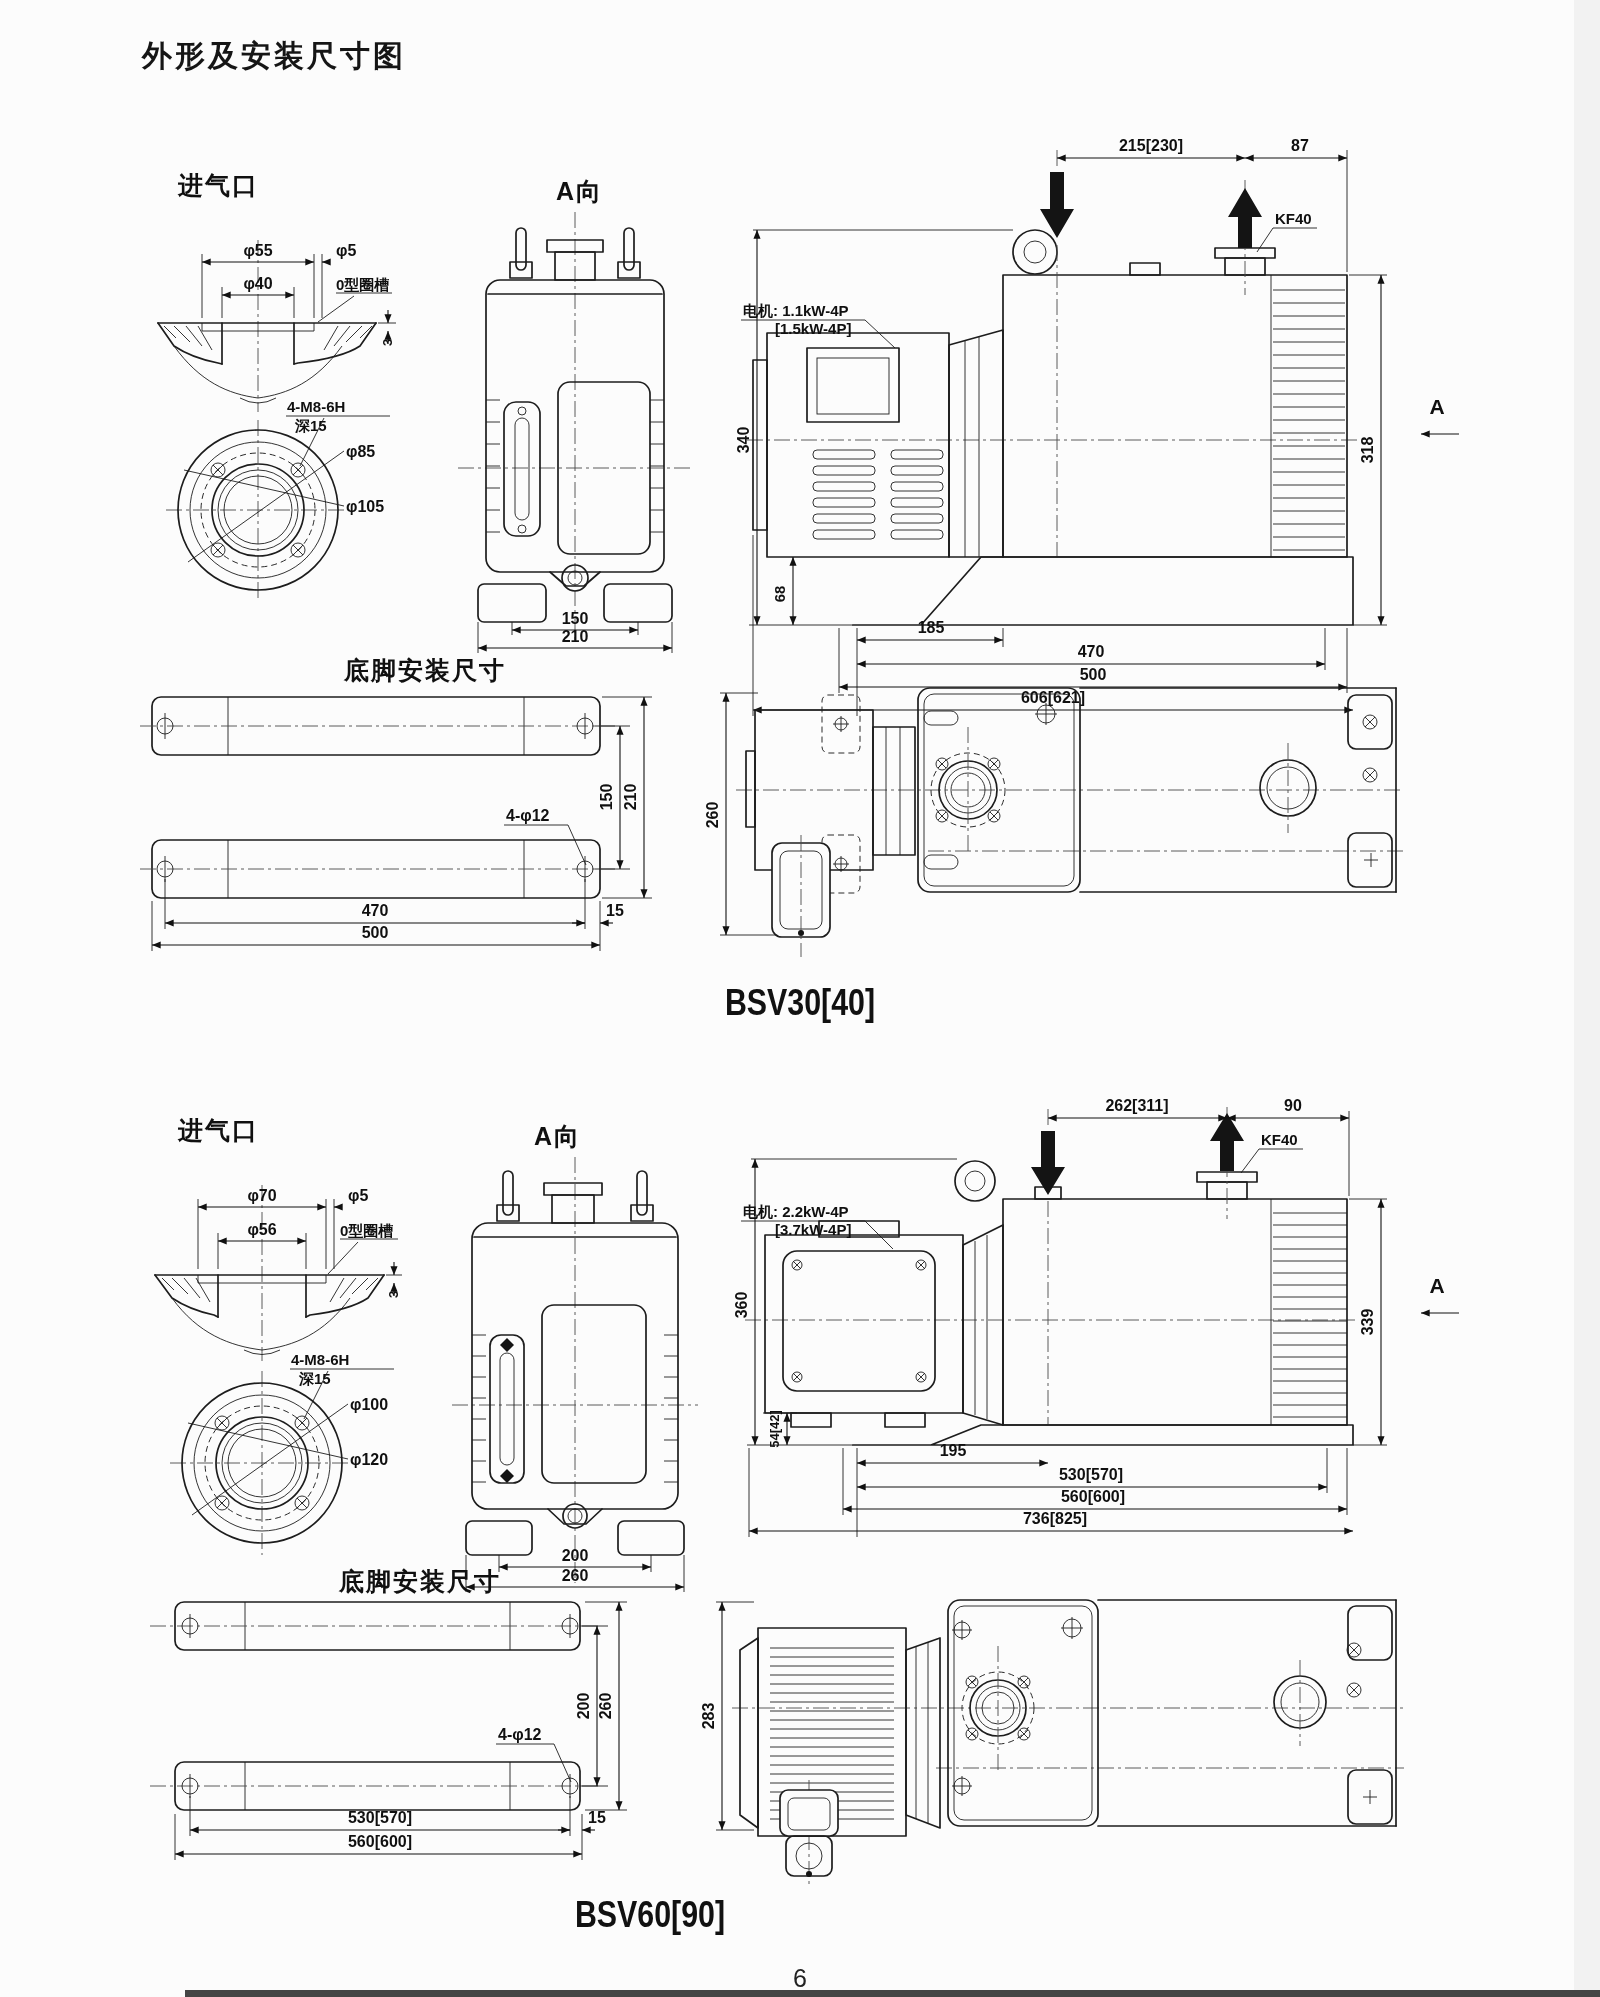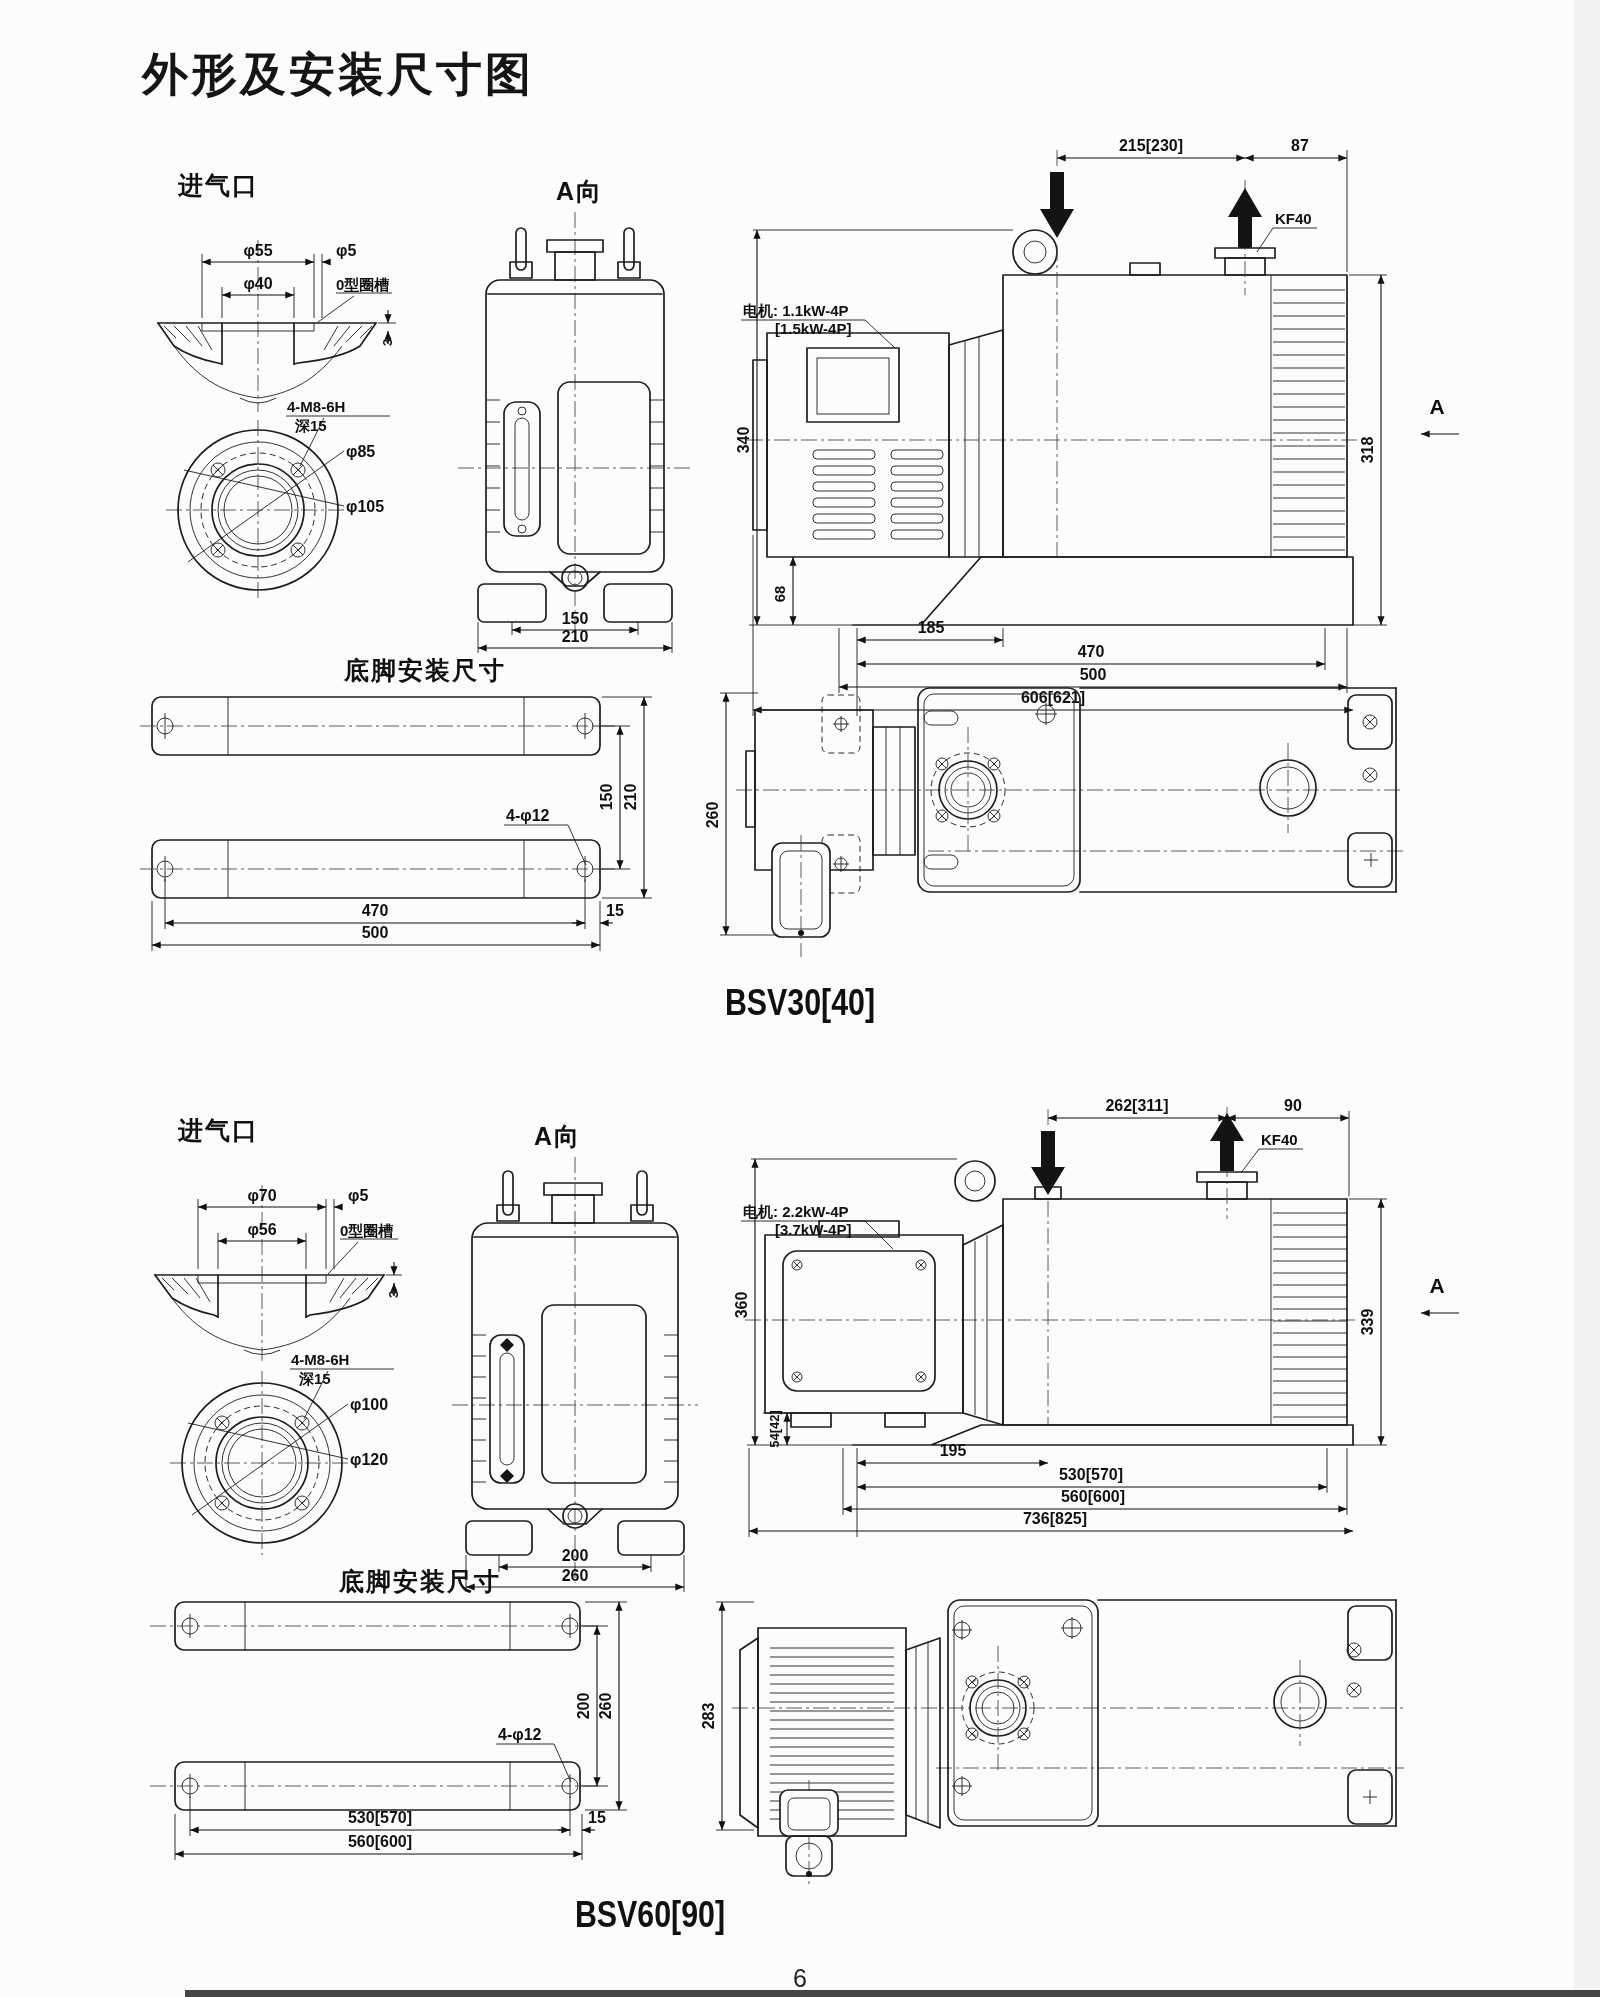--- a/index.html
+++ b/index.html
@@ -1,20 +1,20 @@
 <!DOCTYPE html>
 <html><head>
 <meta charset="utf-8">
 <style>
   html,body{margin:0;padding:0;background:#e8e8e8;}
   .page{position:relative;width:1600px;height:1997px;background:#fcfcfc;margin:0 auto;overflow:hidden;
         font-family:"Liberation Sans",sans-serif;}
   .edge-shade{position:absolute;right:0;top:0;width:26px;height:100%;background:#f2f2f2;}
   .abs{position:absolute;}
-  .doc-title{position:absolute;left:142px;top:44px;font-size:46px;font-weight:700;color:#151515;letter-spacing:3px;}
+  .doc-title{position:absolute;left:142px;top:36px;font-size:30px;font-weight:700;color:#151515;letter-spacing:3px;}
   .model-label{position:absolute;font-size:37px;font-weight:700;color:#111;transform:scaleX(.82);transform-origin:center;
                text-align:center;letter-spacing:0px;white-space:nowrap;}
   .page-num{position:absolute;font-size:25px;color:#222;text-align:center;width:60px;}
   .footer-bar{position:absolute;left:185px;top:1990px;width:1415px;height:7px;background:#454545;}
   svg{position:absolute;overflow:visible;}
   svg text{font-family:"Liberation Sans",sans-serif;fill:#101010;font-weight:700;}
   .ttl{font-size:25px;letter-spacing:2px;}
   .ts{font-size:15px;}
   .tss{font-size:13px;}
   .tb{font-size:16px;}

